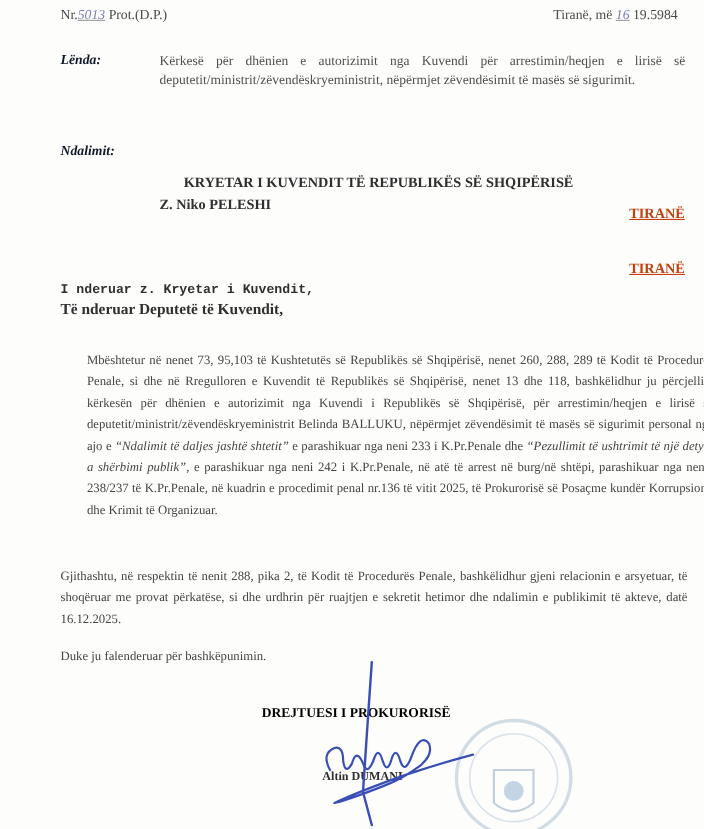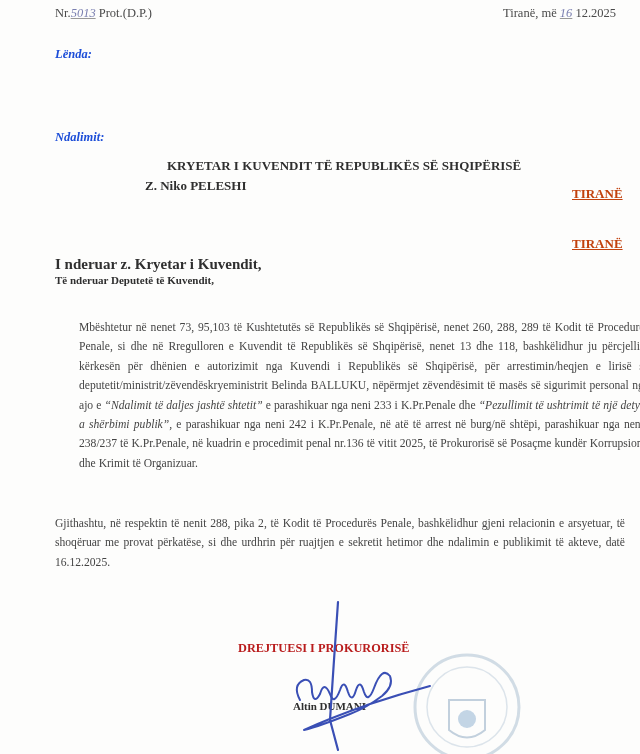--- a/index.html
+++ b/index.html
@@ -7,59 +7,61 @@
     width: 640px; height: 754px; overflow: hidden;
     background: #fdfdfc;
     font-family: "Liberation Serif", "DejaVu Serif", serif;
     color: #3a3a3a;
     position: relative;
   }
   .page { position: absolute; inset: 0; }
   .abs { position: absolute; white-space: nowrap; text-align: right; }
   .hdr { font-size: 12.5px; color: #4a4a4a; }
   .hw { color: #7a7fb0; text-decoration: underline; text-decoration-color: #999; font-style: italic; }
-  .lbl { font-style: italic; font-weight: bold; font-size: 12.5px; color: #1d4ed8; }
+  .lbl { font-style: italic; font-weight: bold; font-size: 12.5px; color: #0f172a; }
   .subject { position: absolute; left: 145px; top: 47px; width: 478px; font-size: 12.3px; line-height: 17px; text-align: justify; color: #505050; }
   .bold { font-weight: bold; font-size: 13px; color: #2f2f2f; }
   .tirane { font-weight: bold; font-size: 13px; text-decoration: underline; color: #c2410c; }
   .para { position: absolute; left: 55px; width: 570px; font-size: 11.6px; line-height: 19.4px; text-align: justify; color: #444; }
   .para .it { font-style: italic; }
-  .sig-title { font-weight: bold; font-size: 12.3px; color: #b91c1c; }
+  .sig-title { font-weight: bold; font-size: 12.3px; color: #000000; }
   .sig-name { font-weight: bold; font-size: 11px; color: #2f2f2f; }
   svg { position: absolute; }
 </style>
 </head>
 <body>
 
 <div class="page">
 
   <div class="abs hdr" style="left:55px; top:6px;">
     <span>Nr.</span><span class="hw">5013</span><span> Prot.(D.P.)</span>
   </div>
   <div class="abs hdr" style="left:503px; top:6px;">
-    <span>Tiranë, më </span><span class="hw">16</span><span> 12.2025</span>
+    <span>Tiranë, më </span><span class="hw">16</span><span> 19.5984</span>
   </div>
 
   <div class="abs lbl" style="left:55px; top:47px;">Lënda:</div>
+  <div class="subject">Kërkesë për dhënien e autorizimit nga Kuvendi për arrestimin/heqjen e lirisë së deputetit/ministrit/zëvendëskryeministrit, nëpërmjet zëvendësimit të masës së sigurimit.</div>
 
   <div class="abs lbl" style="left:55px; top:130px;">Ndalimit:</div>
   <div class="abs bold" style="left:145px; top:130px;margin-top:48px;">Z. Niko PELESHI</div>
   <div class="abs bold" style="left:145px; top:158px;margin-left:22px;">KRYETAR I KUVENDIT TË REPUBLIKËS SË SHQIPËRISË</div>
   <div class="abs tirane" style="left:572px; top:186px;">TIRANË</div>
   <div class="abs tirane" style="left:572px; top:236px;">TIRANË</div>
 
-  <div class="abs bold" style="left:55px; top:256px; font-size:15px;">I nderuar z. Kryetar i Kuvendit,</div>
-  <div class="abs bold" style="left:55px; top:274px; font-size:11px;">Të nderuar Deputetë të Kuvendit,</div>
+  <div class="abs bold" style="left:55px; top:256px; font-size:12px;font-family:Liberation Mono, monospace;">I nderuar z. Kryetar i Kuvendit,</div>
+  <div class="abs bold" style="left:55px; top:274px; font-size:14px;">Të nderuar Deputetë të Kuvendit,</div>
 
   <div class="para" style="top:318px;margin-left:24px;">
     <span>Mbështetur në nenet 73, 95,103 të Kushtetutës së Republikës së Shqipërisë, nenet 260, 288, 289 të Kodit të Procedurës Penale, si dhe në Rregulloren e Kuvendit të Republikës së Shqipërisë, nenet 13 dhe 118, bashkëlidhur ju përcjellim kërkesën për dhënien e autorizimit nga Kuvendi i Republikës së Shqipërisë, për arrestimin/heqjen e lirisë së deputetit/ministrit/zëvendëskryeministrit Belinda BALLUKU, nëpërmjet zëvendësimit të masës së sigurimit personal nga ajo e </span><span class="it">“Ndalimit të daljes jashtë shtetit”</span><span> e parashikuar nga neni 233 i K.Pr.Penale dhe </span><span class="it">“Pezullimit të ushtrimit të një detyre a shërbimi publik”</span><span>, e parashikuar nga neni 242 i K.Pr.Penale, në atë të arrest në burg/në shtëpi, parashikuar nga nenet 238/237 të K.Pr.Penale, në kuadrin e procedimit penal nr.136 të vitit 2025, të Prokurorisë së Posaçme kundër Korrupsionit dhe Krimit të Organizuar.</span>
   </div>
 
   <div class="para" style="top:514px;">Gjithashtu, në respektin të nenit 288, pika 2, të Kodit të Procedurës Penale, bashkëlidhur gjeni relacionin e arsyetuar, të shoqëruar me provat përkatëse, si dhe urdhrin për ruajtjen e sekretit hetimor dhe ndalimin e publikimit të akteve, datë 16.12.2025.</div>
 
+  <div class="abs" style="left:55px; top:590px; font-size:11.6px; color:#444;">Duke ju falenderuar për bashkëpunimin.</div>
 
   <svg style="left:405px; top:645px;" width="120" height="115" viewBox="0 0 120 115">
     <circle cx="62" cy="62" r="52" fill="none" stroke="#c6d3df" stroke-width="3" opacity="0.8"></circle>
     <circle cx="62" cy="62" r="40" fill="none" stroke="#d3dde6" stroke-width="1.5" opacity="0.8"></circle>
     <path d="M44 55 L80 55 L80 85 Q62 100 44 85 Z" fill="none" stroke="#c2d0dd" stroke-width="2"></path>
     <circle cx="62" cy="74" r="9" fill="#a9c3dc" opacity="0.7"></circle>
   </svg>
 
   <div class="abs sig-title" style="left:238px; top:641px;">DREJTUESI I PROKURORISË</div>
   <div class="abs sig-name" style="left:293px; top:664px;margin-top:36px;">Altin DUMANI</div>

